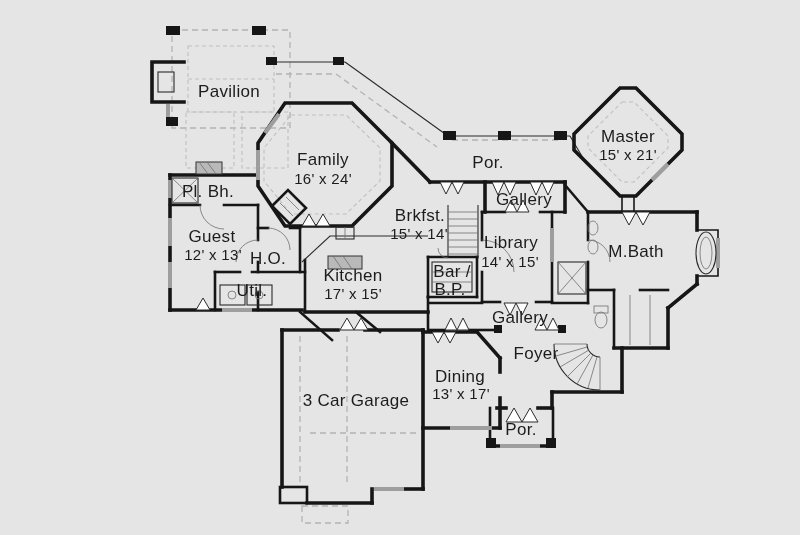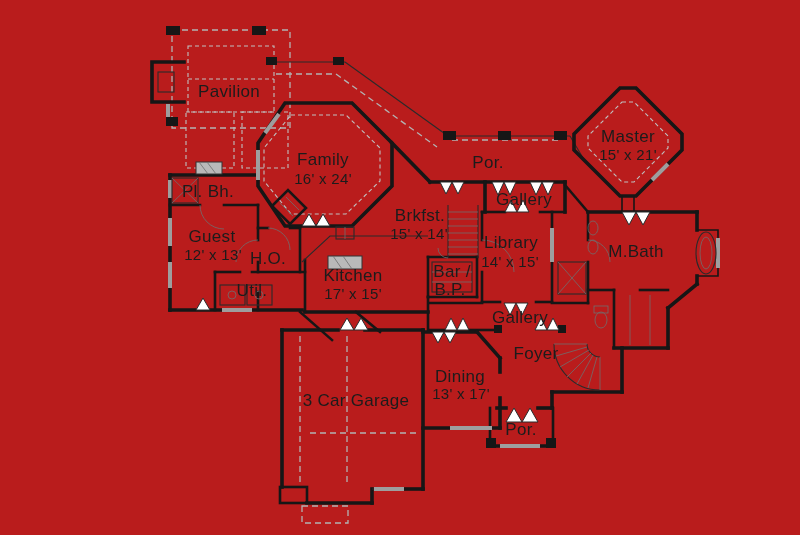--- a/index.html
+++ b/index.html
@@ -1,16 +1,16 @@
 <!DOCTYPE html>
 <html><head>
 <meta charset="utf-8">
 <style>
   html,body{margin:0;padding:0;background:#ffffff;}
-  .page{width:800px;height:535px;background:#b91c1c;overflow:hidden;position:relative;
+  .page{width:800px;height:535px;background:#e5e5e5;overflow:hidden;position:relative;
         font-family:"Liberation Sans", sans-serif;}
   svg text{font-family:"Liberation Sans","DejaVu Sans",sans-serif;fill:#1c1c1c;}
   .lbl{font-size:17px;letter-spacing:.3px;}
   .lbl2{font-size:15px;letter-spacing:.3px;}
   
   .w4{stroke:#161616;stroke-width:3.6;fill:none;stroke-linecap:square;}
   .w3{stroke:#161616;stroke-width:2.6;fill:none;stroke-linecap:square;}
   .w2{stroke:#161616;stroke-width:1.6;fill:none;stroke-linecap:square;}
   .thin{stroke:#2b2b2b;stroke-width:1.1;fill:none;}
   .hair{stroke:#6f6f6f;stroke-width:.8;fill:none;}

